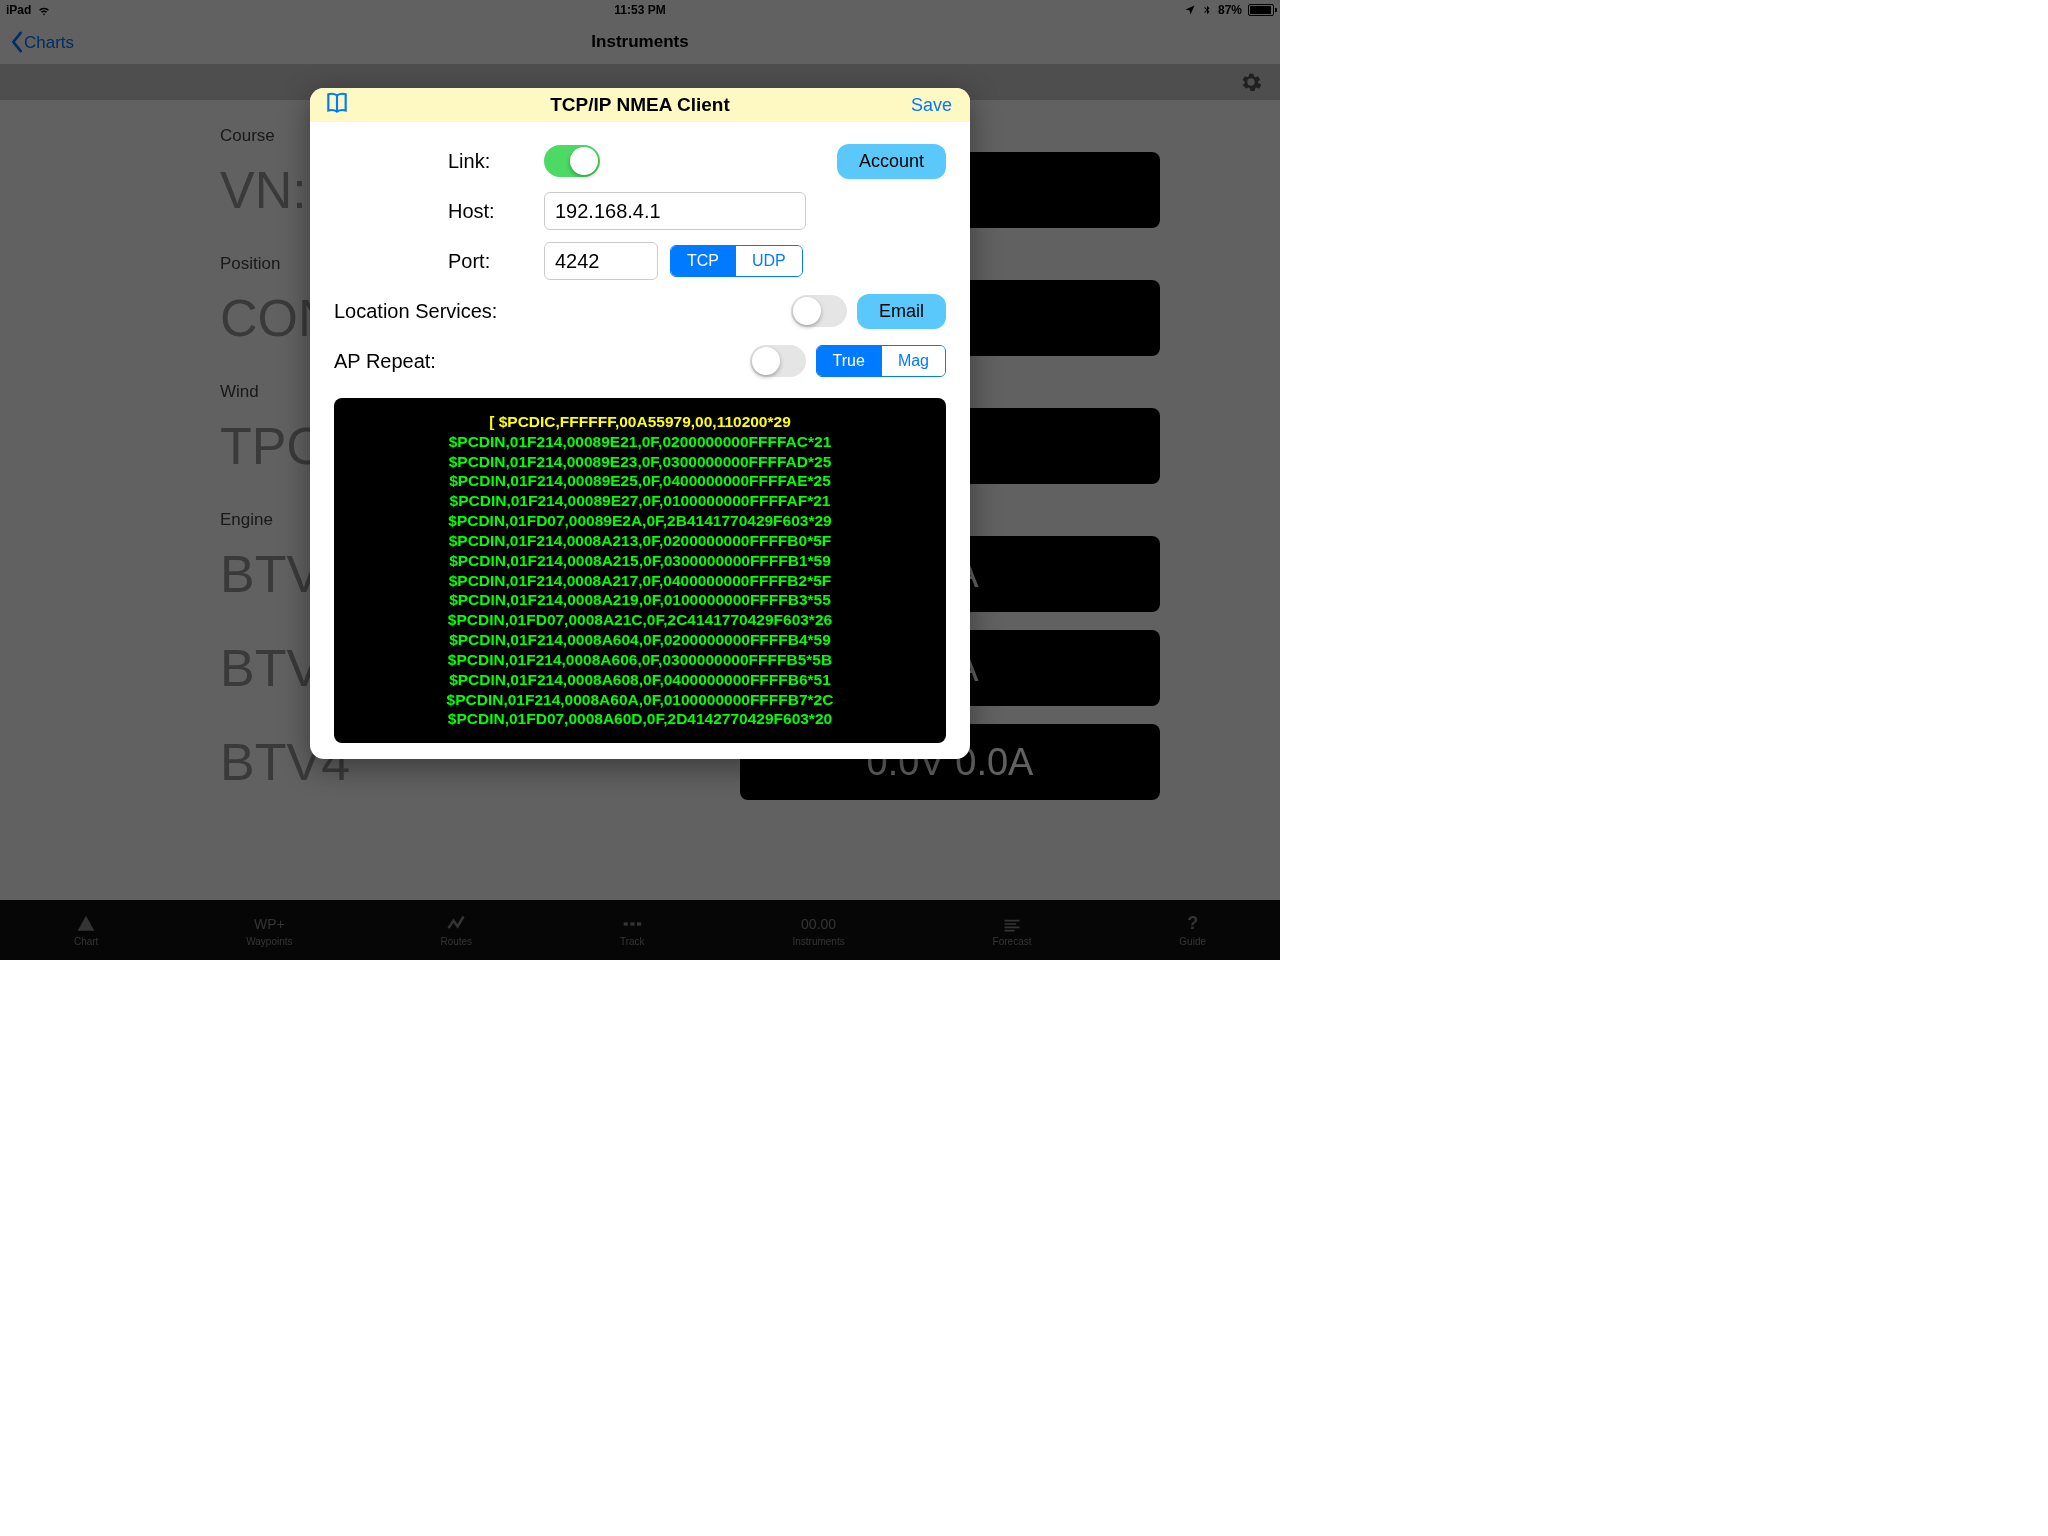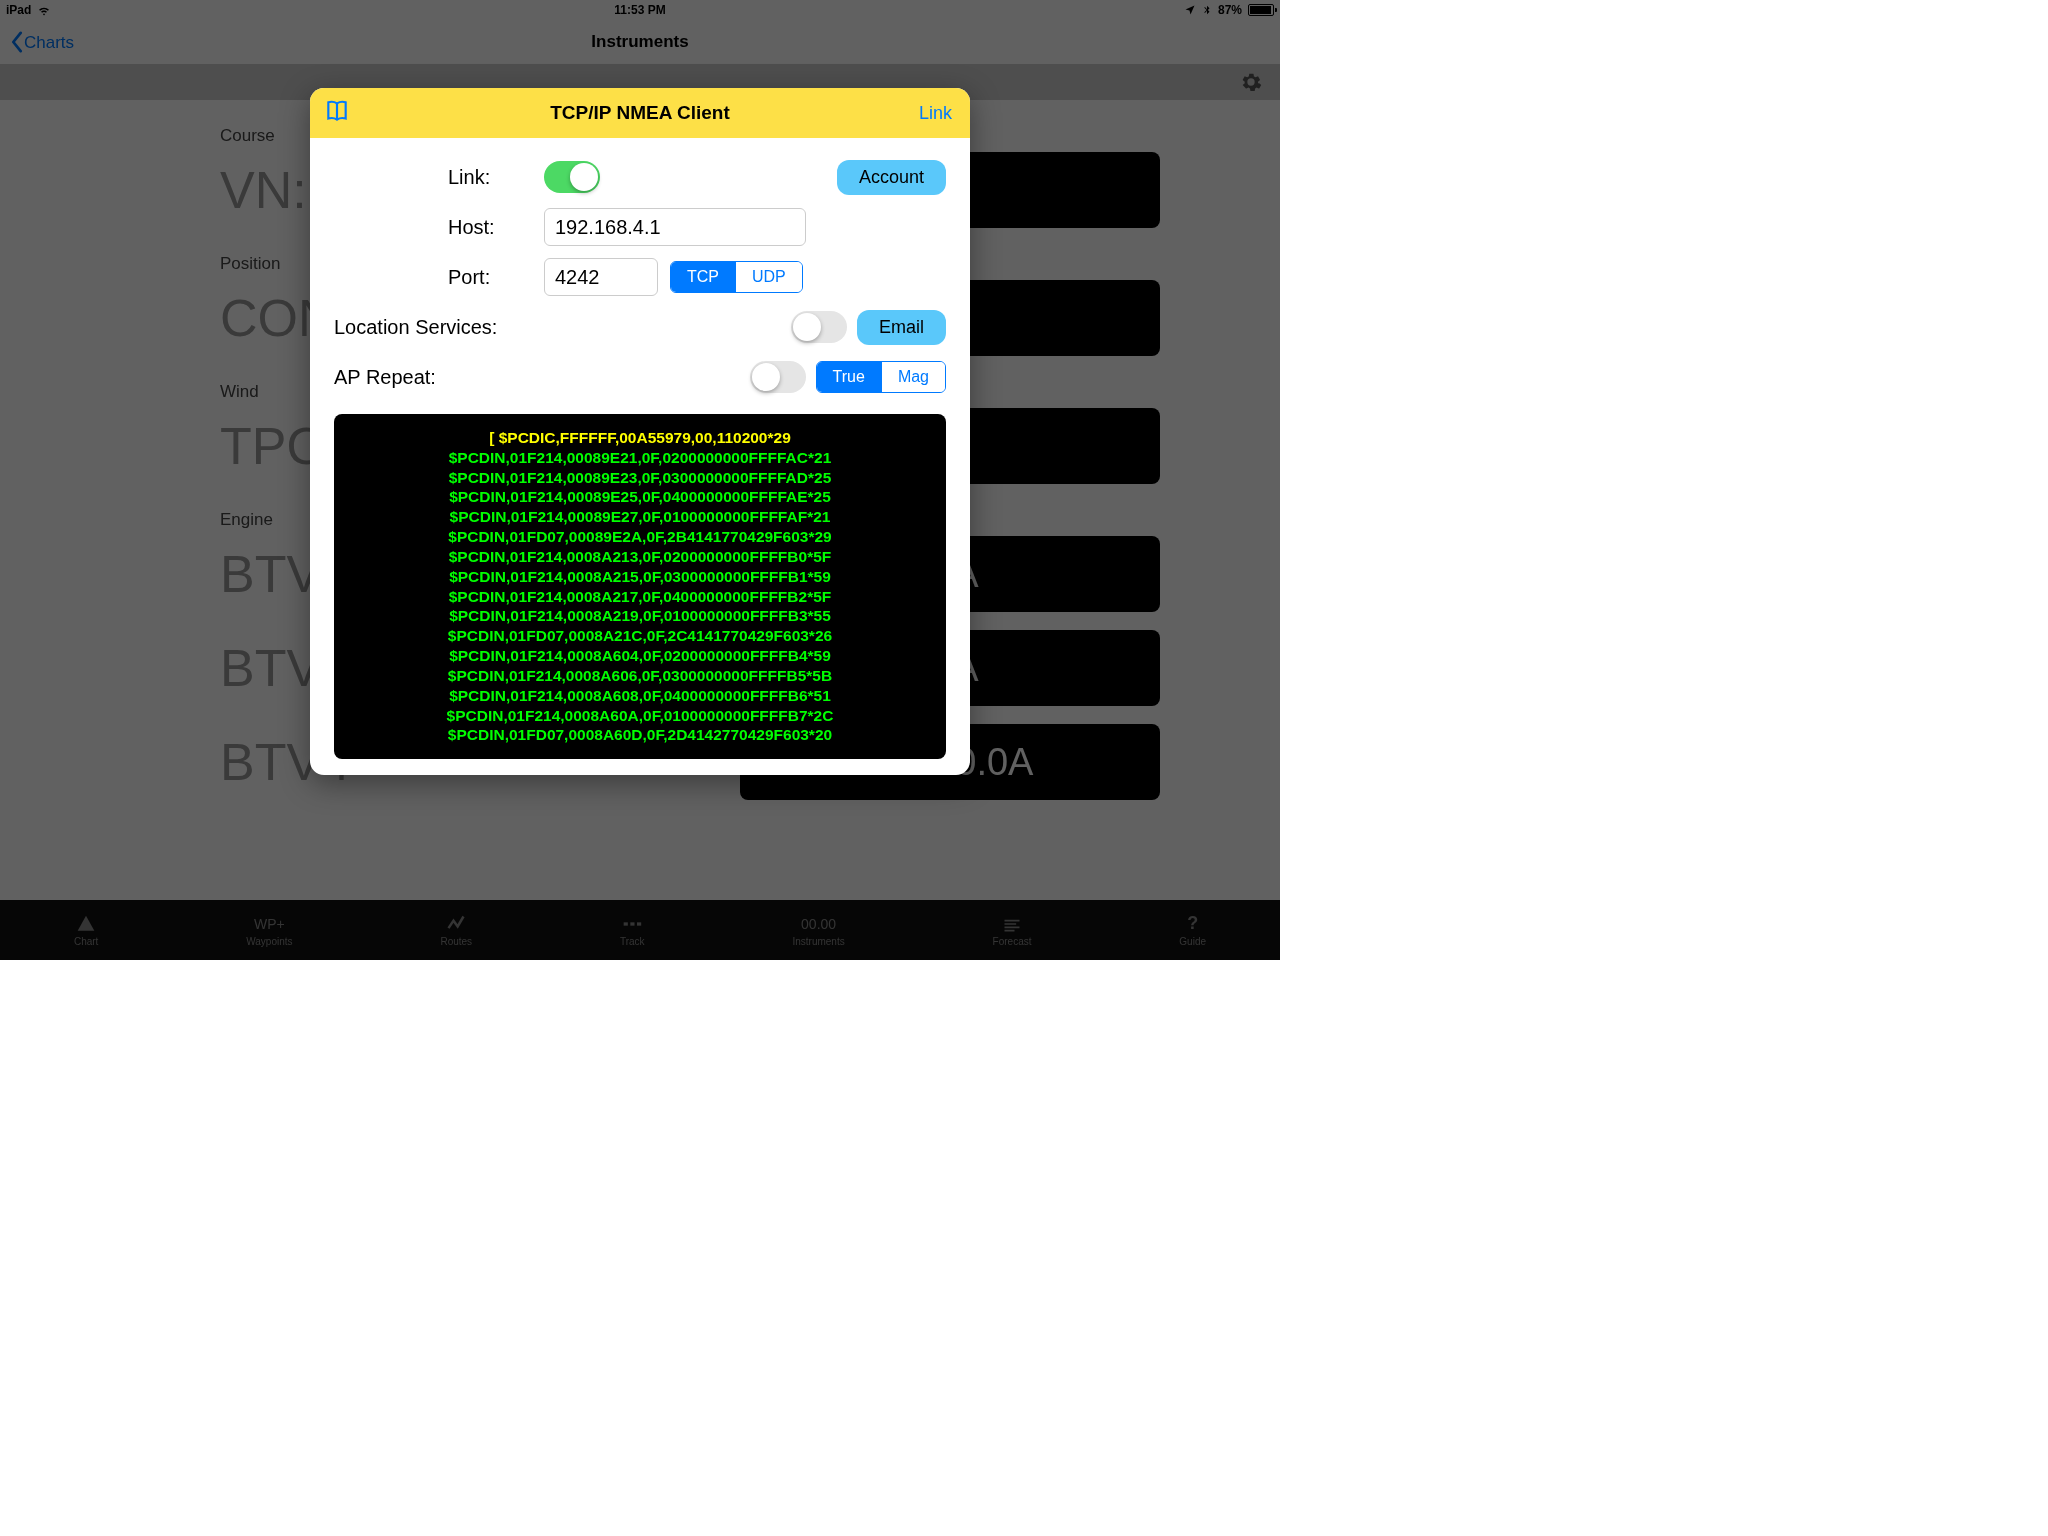--- a/index.html
+++ b/index.html
@@ -32,21 +32,21 @@
 .bg-key { font-size: 52px; font-weight: 300; color: #999; }
 .bg-val { width: 420px; height: 76px; background: #000; border-radius: 8px; color: #fff; display: flex; align-items: center; justify-content: center; font-size: 38px; font-weight: 300; }
 
 .tab-bar { position: absolute; left: 0; right: 0; bottom: 0; height: 60px; background: #111; display: flex; justify-content: space-around; align-items: center; }
 .tab-item { display: flex; flex-direction: column; align-items: center; gap: 2px; color: #888; font-size: 10px; }
 .tab-item svg, .tab-item .ticon { width: 24px; height: 20px; fill: #888; color: #888; }
 .ticon { font-size: 14px; display: flex; align-items: center; justify-content: center; }
 
 
 .modal { position: absolute; z-index: 100; left: 50%; top: 88px; transform: translateX(-50%); width: 660px; background: #fff; border-radius: 14px; overflow: hidden; box-shadow: 0 8px 30px rgba(0,0,0,0.4); }
-.modal-header { background: #fde047; height: 50px; display: flex; align-items: center; justify-content: center; position: relative; text-align: center; }
+.modal-header { background: #fef9c3; height: 34px; display: flex; align-items: center; justify-content: center; position: relative; text-align: center; }
 .modal-header-title { font-size: 19px; font-weight: 600; color: #000; }
 .modal-bookmark { position: absolute; left: 14px; top: 50%; transform: translateY(-50%); color: #007aff; }
 .modal-bookmark svg { width: 26px; height: 26px; stroke: #007aff; fill: none; stroke-width: 2; }
 .modal-save { position: absolute; right: 18px; top: 50%; transform: translateY(-50%); color: #007aff; font-size: 18px; }
 
 .modal-body { padding: 14px 24px 16px 24px; }
 .form-row { display: flex; align-items: center; height: 50px; }
 .form-label { width: 210px; font-size: 20px; color: #000; padding-left: 114px; }
 .form-label.wide { width: auto; flex: 1; }
 .form-controls { display: flex; align-items: center; gap: 12px; flex: 1; }
@@ -187,21 +187,21 @@
 <div class="dim"></div>
 
 <div class="modal">
   <div class="modal-header">
     <div class="modal-bookmark">
       <svg viewBox="0 0 24 24">
           <path d="M4 4c3-1 5-1 8 1 3-2 5-2 8-1v15c-3-1-5-1-8 1-3-2-5-2-8-1V4zm8 1v15"></path>
         </svg>
     </div>
     <div class="modal-header-title">TCP/IP NMEA Client</div>
-    <div class="modal-save">Link</div>
+    <div class="modal-save">Save</div>
   </div>
 
   <div class="modal-body">
 
     <div class="form-row">
       <div class="form-label">Link:</div>
       <div class="form-controls">
         <div class="switch on">
             <div class="switch-knob"></div>
           </div>

